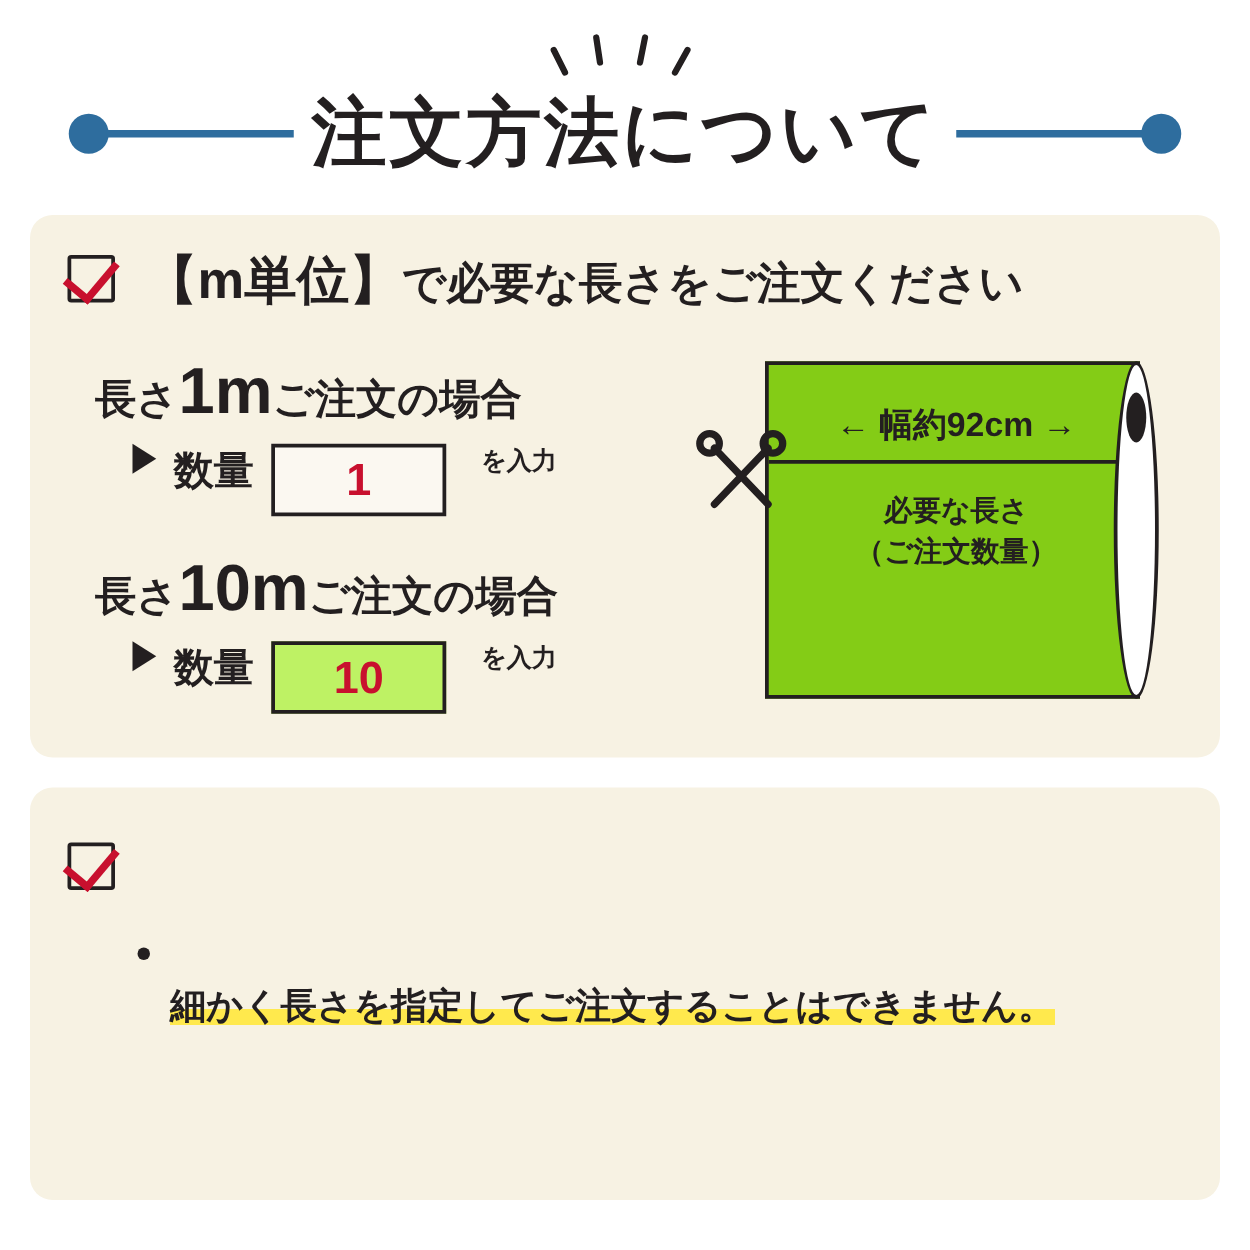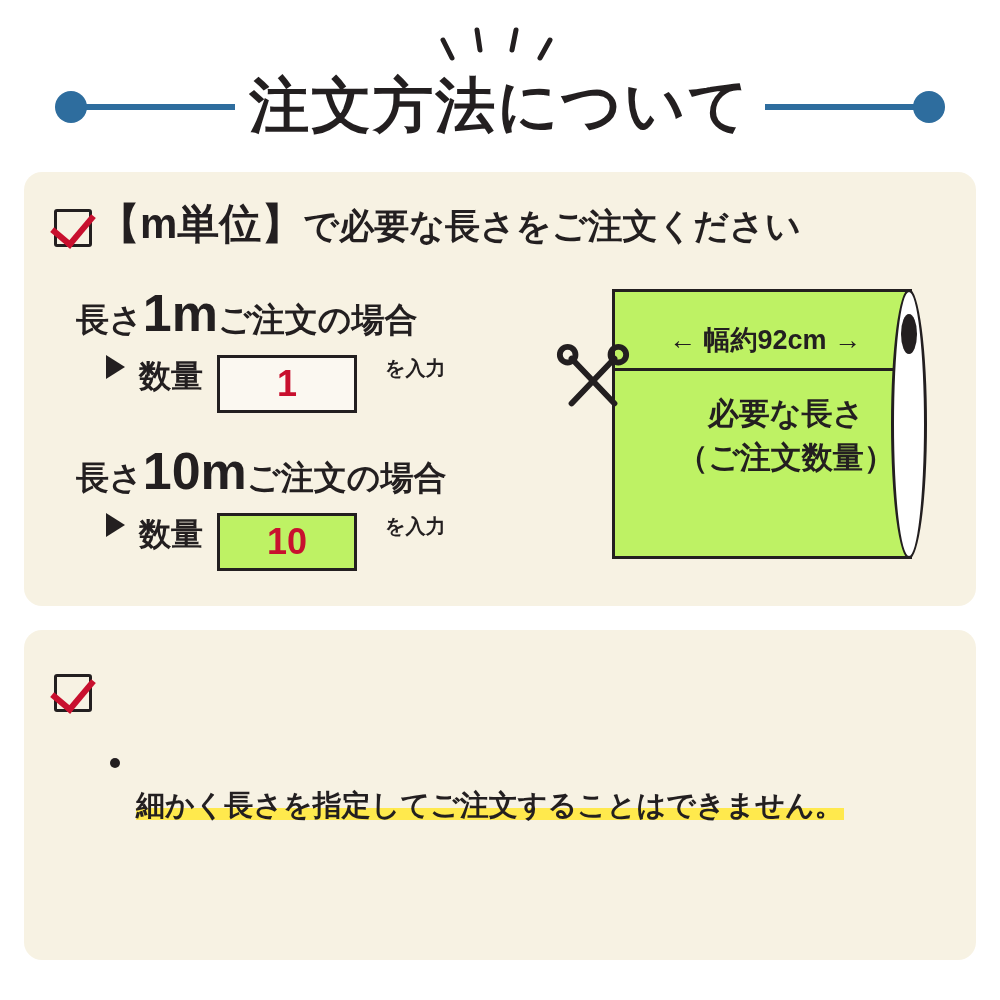--- a/index.html
+++ b/index.html
@@ -73,22 +73,22 @@
     padding: 26px 30px 0 30px;
   }
   .panel-2 {
     height: 330px;
     margin-top: 24px;
     padding: 38px 30px 0 30px;
   }
 
   .headline {
     display: flex;
-    align-items: flex-end;
-    gap: 2px;
+    align-items: flex-start;
+    gap: 20px;
   }
   .check {
     width: 42px;
     height: 42px;
     flex: 0 0 auto;
     position: relative;
     margin-top: 6px;
   }
   .check .box {
     position: absolute;
@@ -184,21 +184,21 @@
     flex: 1 1 auto;
     height: 300px;
   }
   .roll {
     position: absolute;
     left: 18px;
     top: 20px;
     width: 300px;
     height: 270px;
     border: 3px solid #231f20;
-    background: #bef264;
+    background: #84cc16;
     box-sizing: border-box;
   }
   .roll-cap {
     position: absolute;
     right: -18px;
     top: -3px;
     width: 36px;
     height: 270px;
     border: 3px solid #231f20;
     border-radius: 18px / 135px;
@@ -231,24 +231,23 @@
     width: 300px;
     height: 3px;
     background: #231f20;
   }
   .length-label {
     position: absolute;
     top: 100px;
     left: 0;
     width: 300px;
     text-align: center;
-    font-size: 31px;
+    font-size: 23px;
     font-weight: 700;
     line-height: 1.45;
-    padding-left: 21px;
   }
   .scissors {
     position: absolute;
     left: -40px;
     top: 74px;
     width: 78px;
     height: 78px;
   }
 
   

